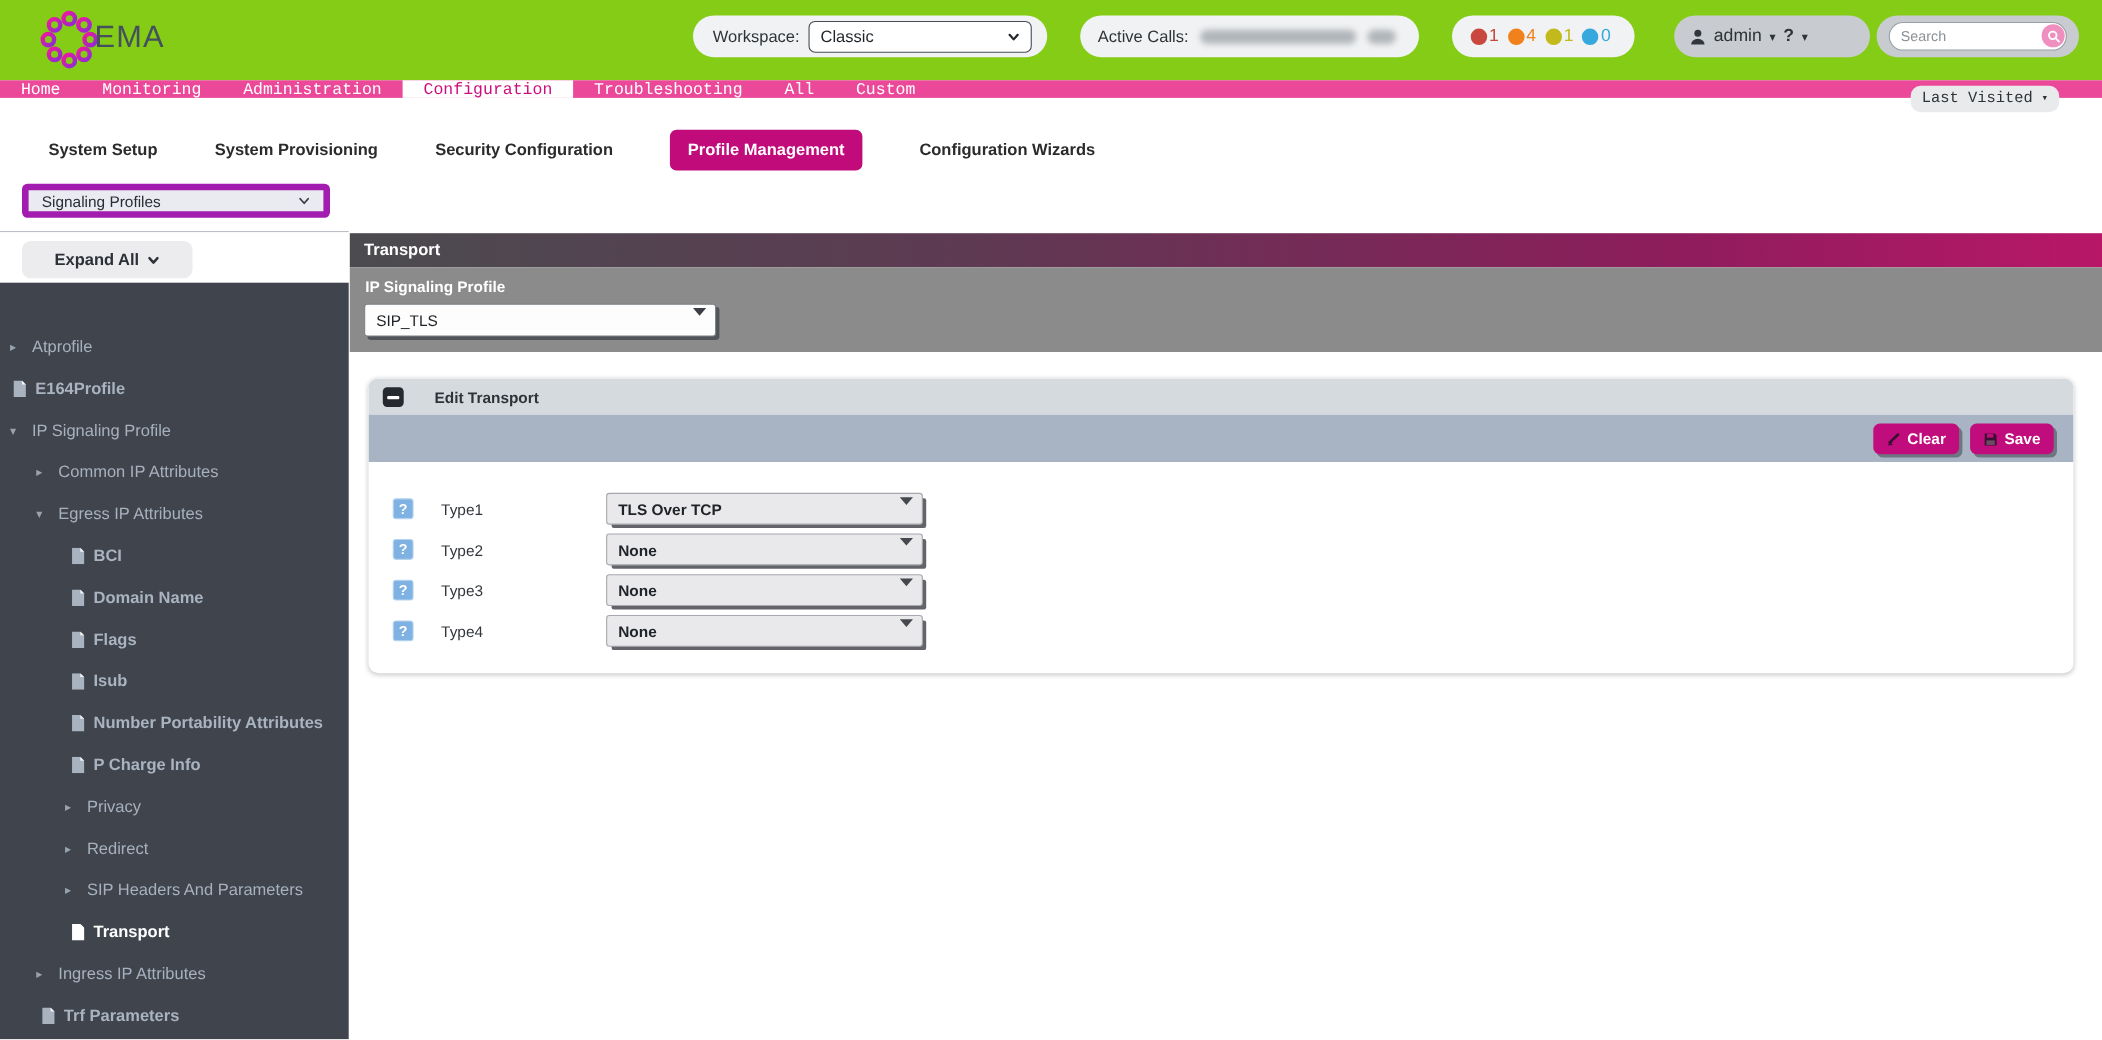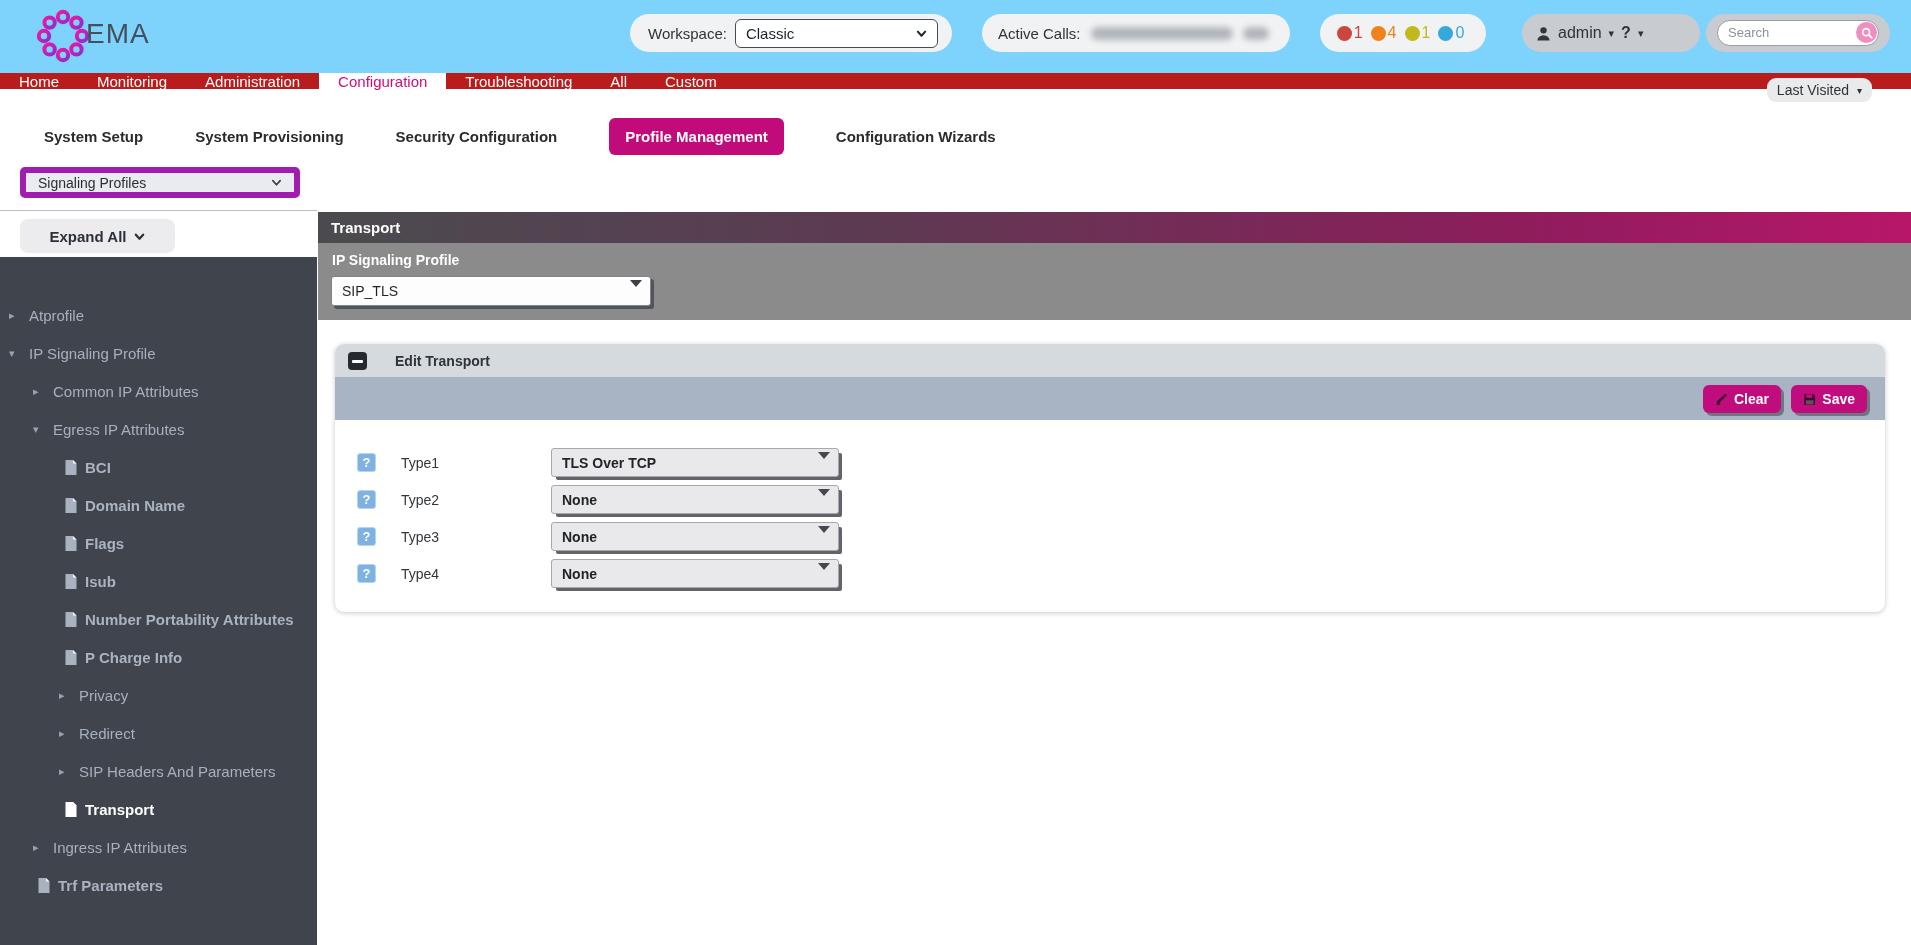--- a/index.html
+++ b/index.html
@@ -1,21 +1,21 @@
 <!DOCTYPE html>
 <html><head>
 <meta charset="utf-8">
 <style>
   * { margin:0; padding:0; box-sizing:border-box; }
   html,body { background:#ffffff; }
   body { font-family:"Liberation Sans", sans-serif; }
   #app { position:relative; width:1911px; height:945px; overflow:hidden; background:#fff; }
 
   
-  .header { position:absolute; left:0; top:0; width:1911px; height:73px; background:#7dd3fc; }
+  .header { position:absolute; left:0; top:0; width:1911px; height:73px; background:#84cc16; }
   .logo-wrap { position:absolute; left:36px; top:9px; width:54px; height:54px; }
   .logo-text { position:absolute; left:86px; top:18px; font-size:28px; color:#44505e; letter-spacing:1px; }
   .pill { position:absolute; top:14px; height:38px; border-radius:19px; background:#f1f2f3; display:flex; align-items:center; }
   .pill-label { font-size:15px; color:#2e3338; }
   .ws-pill { left:630px; width:322px; padding:0 14px 0 18px; }
   .ws-select { margin-left:8px; width:218px; height:29px; background:#fff; border:1.5px solid #444c55; border-radius:6px; display:flex; align-items:center; justify-content:space-between; padding:0 10px; font-size:15px; color:#1f2429; cursor:pointer; }
   .chev { width:11px; height:11px; display:inline-block; }
   .ac-pill { left:982px; width:308px; padding:0 16px; }
   .redacted { height:13px; background:#8f969c; border-radius:7px; filter:blur(3px); opacity:.65; margin-left:10px; }
   .status-pill { left:1320px; width:166px; padding:0 14px; justify-content:center; gap:3px; }
@@ -25,21 +25,21 @@
   .admin-name { font-size:16px; font-weight:400; color:#2e3338; }
   .tri-small { font-size:11px; color:#2e3338; }
   .q-help { font-size:16px; font-weight:700; color:#2e3338; cursor:pointer; }
   .search-pill { left:1706px; width:184px; background:#c8ccd0; padding:4px 8px; justify-content:center; }
   .search-box { position:relative; width:162px; height:26px; background:#fff; border:1.5px solid #9aa0a6; border-radius:14px; }
   .search-box input { position:absolute; left:10px; top:1px; width:118px; height:21px; border:none; outline:none; font-size:13px; color:#333; background:transparent; font-family:"Liberation Sans",sans-serif; }
   .search-box input::placeholder { color:#8b9197; }
   .search-btn { position:absolute; right:1px; top:1px; width:21px; height:21px; border-radius:50%; background:#ee8fc0; display:flex; align-items:center; justify-content:center; cursor:pointer; }
 
   
-  .nav { position:absolute; left:0; top:73px; width:1911px; height:16px; background:#b91c1c; display:flex; align-items:stretch; }
+  .nav { position:absolute; left:0; top:73px; width:1911px; height:16px; background:#ec4899; display:flex; align-items:stretch;font-family:Liberation Mono, monospace; }
   .nav-item { display:flex; align-items:center; padding:0 19px; font-size:15px; color:#ffffff; cursor:pointer; }
   .nav-item.active { background:#ffffff; color:#cc0e7d; }
   .last-visited { position:absolute; right:39px; top:5px; height:24px; background:#e9eaec; border-radius:9px; display:flex; align-items:center; padding:0 10px; font-size:14px; color:#2e3338; gap:8px; cursor:pointer; }
   .last-visited .tri-small { font-size:10px; }
 
   
   .subnav { position:absolute; left:0; top:106px; width:1911px; height:60px; background:#fff; display:flex; align-items:center; padding-left:44px; gap:52px; }
   .subnav-item { font-size:15px; font-weight:700; color:#2b2b2b; cursor:pointer; white-space:nowrap; }
   .subnav-item.active { background:#c10b7b; color:#fff; padding:10px 16px; border-radius:6px; }
 
@@ -217,20 +217,28 @@
       </svg>
   </div>
 
   <div class="sidebar">
     <div class="tree" id="tree-mount">
         <div class="tree-row lvl0">
     <span class="twisty">▸</span>
 
     <span class="tree-label">Atprofile</span>
   </div>
+        <div class="tree-row lvl0 bold leaf-row">
+
+    <svg class="doc" viewBox="0 0 13 15" style="display: inline; color: rgb(169, 179, 192);">
+      <path d="M1 0 h7.5 L12 3.5 V15 H1 z" fill="currentColor"></path>
+      <path d="M8.5 0 L12 3.5 H8.5 z" fill="#ffffff" opacity=".85"></path>
+    </svg>
+    <span class="tree-label">E164Profile</span>
+  </div>
         <div class="tree-row lvl0">
     <span class="twisty">▾</span>
 
     <span class="tree-label">IP Signaling Profile</span>
   </div>
         <div class="tree-row lvl1">
     <span class="twisty">▸</span>
 
     <span class="tree-label">Common IP Attributes</span>
   </div>

